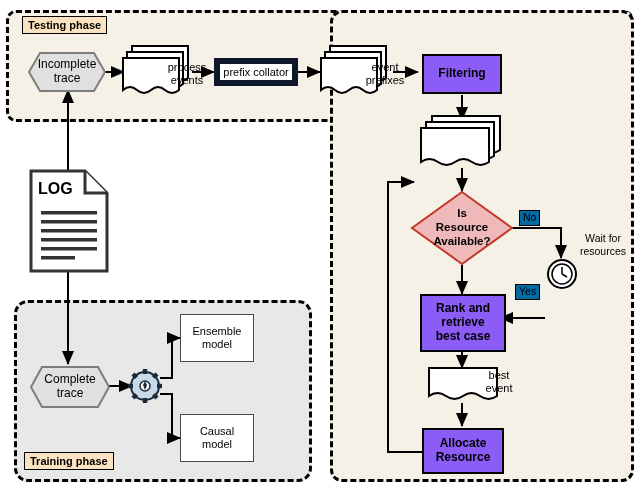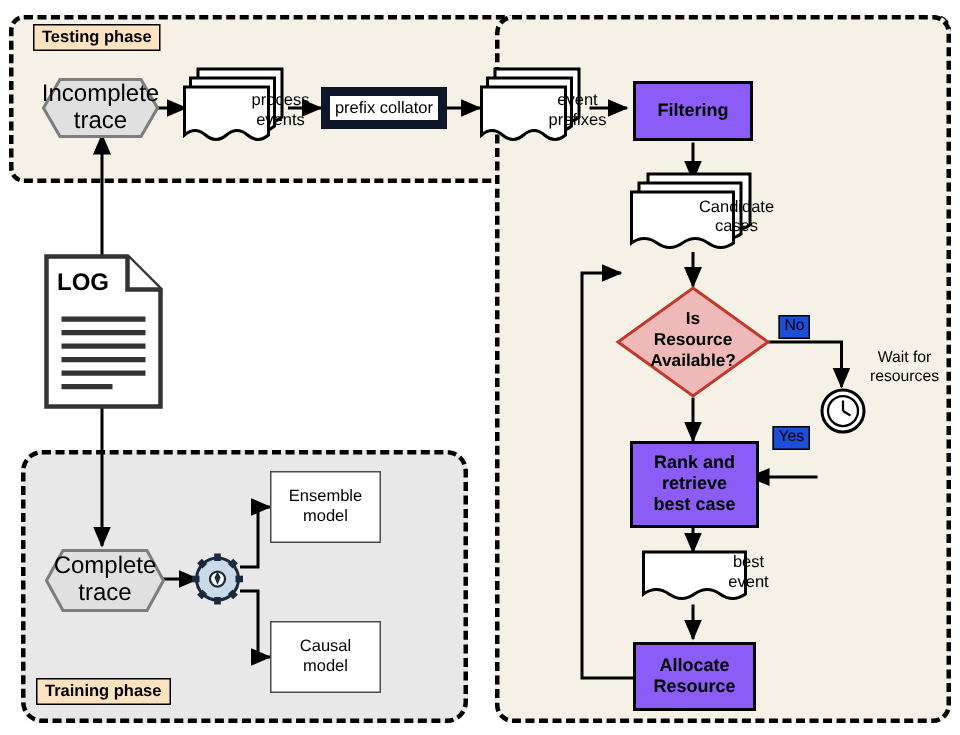--- a/index.html
+++ b/index.html
@@ -68,21 +68,21 @@
     border: 2px solid #000;
     font-weight: bold;
     font-size: 12px;
   }
   .hexwrap { position: absolute; }
   .hexwrap svg { position: absolute; left: 0; top: 0; }
   .hexwrap .label {
     position: absolute;
     left: 0; top: 0; width: 100%; height: 100%;
     display: flex; align-items: center; justify-content: center;
-    text-align: center; font-size: 16px; color: #000; line-height: 1.15;
+    text-align: center; font-size: 12px; color: #000; line-height: 1.15;
   }
 
   
   .stackwrap { position: absolute; }
   .stackwrap svg { position: absolute; left: 0; top: 0; }
   .stackwrap .label {
     position: absolute;
     display: flex; align-items: center; justify-content: center;
     text-align: center; font-size: 11px; color: #000; line-height: 1.2; padding-left: 36px;
   }
@@ -93,21 +93,21 @@
   .diamondwrap .label {
     position: absolute; left: 0; top: 0; width: 100%; height: 100%;
     display: flex; align-items: center; justify-content: center;
     text-align: center; font-size: 11.5px; font-weight: bold; color: #000; line-height: 1.2;
   }
 
   .edge-label {
     position: absolute;
     font-size: 10.5px;
     color: #000;
-    background: #1d4ed8;
+    background: #0369a1;
     border: 1px solid #000;
     padding: 0px 3px;
     line-height: 1.3;
   }
   .plain-label {
     position: absolute;
     font-size: 10.5px;
     color: #000;
     text-align: center;
     line-height: 1.2;
@@ -224,24 +224,20 @@
   <div class="abs node blue" style="left:422px; top:54px; width:80px; height:40px;">
     <span>Filtering</span>
   </div>
 
   <div class="stackwrap" style="left:420px; top:114px; width:86px; height:58px;">
     <svg width="86" height="58" viewBox="0 0 86 58">
       <path d="M12,2 h68 v34 q-8.5,6 -17,0 q-8.5,-6 -17,0 q-8.5,6 -17,0 q-8.5,-6 -17,0 z" fill="#fff" stroke="#000" stroke-width="2"></path>
       <path d="M6,8 h68 v34 q-8.5,6 -17,0 q-8.5,-6 -17,0 q-8.5,6 -17,0 q-8.5,-6 -17,0 z" fill="#fff" stroke="#000" stroke-width="2"></path>
       <path d="M1,14 h68 v34 q-8.5,6 -17,0 q-8.5,-6 -17,0 q-8.5,6 -17,0 q-8.5,-6 -17,0 z" fill="#fff" stroke="#000" stroke-width="2"></path>
     </svg>
-    <div class="label" style="left:1px; top:16px; width:68px; height:30px;">
-      <span style="white-space:pre-line;">Candidate
-cases</span>
-    </div>
   </div>
 
   <div class="diamondwrap" style="left:410px; top:190px; width:104px; height:76px;">
     <svg width="104" height="76" viewBox="0 0 104 76">
       <polygon points="52,2 102,38 52,74 2,38" fill="#f0b9b9" stroke="#c0392b" stroke-width="2"></polygon>
     </svg>
     <div class="label">
       <span style="white-space:pre-line;">Is
 Resource
 Available?</span>

